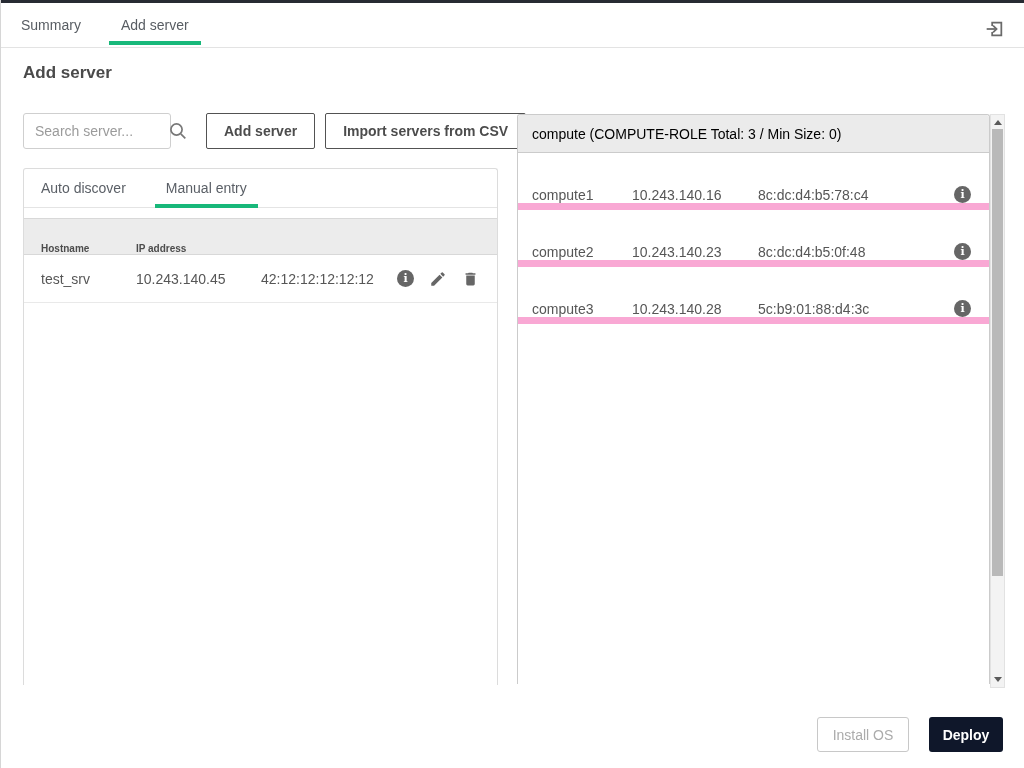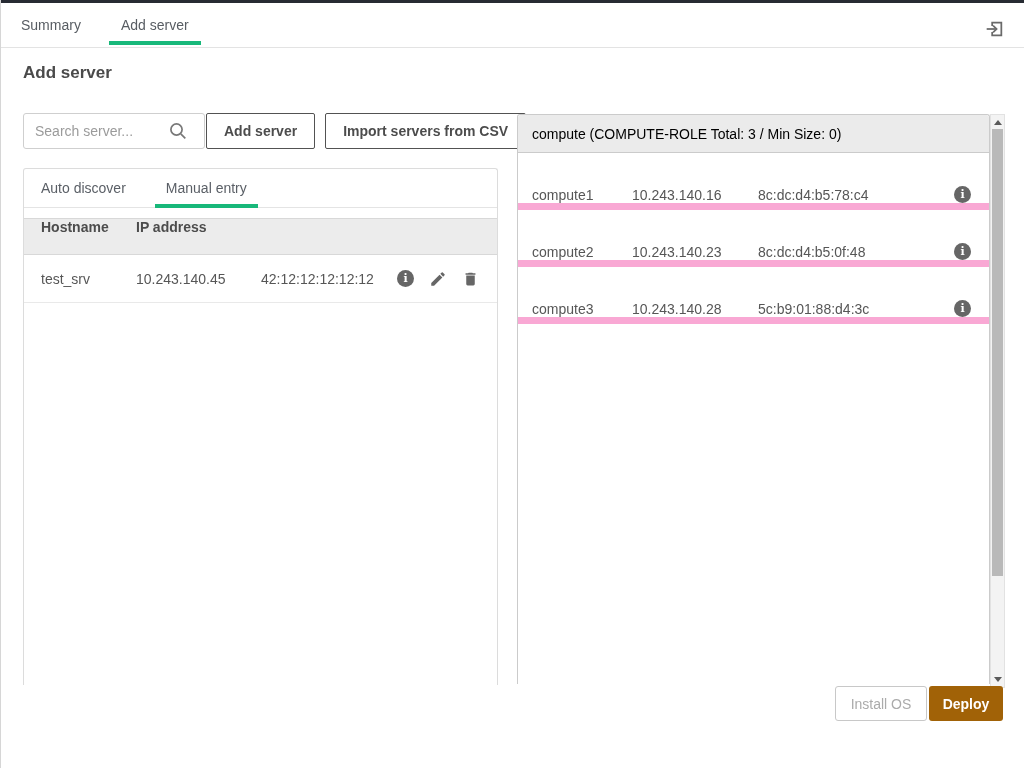--- a/index.html
+++ b/index.html
@@ -20,43 +20,43 @@
   .top-tab.active .underline { display:block; }
 
   .exit-btn { position:absolute; right:20px; top:15px; width:22px; height:22px; cursor:pointer; }
 
   
   .page-title { position:absolute; left:22px; top:63px; font-size:17px; font-weight:bold; color:#4a4a4a; }
 
   
   .toolbar { position:absolute; left:22px; top:113px; height:36px; display:flex; }
   .search-wrap { position:relative; width:174px; height:36px; }
-  .search-input { width:182px; height:36px; border:1px solid #cfcfcf; border-radius:3px;
+  .search-input { width:148px; height:36px; border:1px solid #cfcfcf; border-radius:3px;
                   padding:0 34px 0 11px; font-size:14px; color:#555; outline:none;
                   font-family:"Liberation Sans", sans-serif; }
   .search-input::placeholder { color:#9b9b9b; }
   .search-icon { position:absolute; right:9px; top:8px; }
   .tb-btn { height:36px; margin-left:9px; background:#fff; border:1px solid #525252; border-radius:2px;
             font-size:14px; font-weight:bold; color:#4c4c4c; padding:0 17px; cursor:pointer;
             font-family:"Liberation Sans", sans-serif; }
   .tb-btn.add { margin-left:9px; }
   .tb-btn.import { margin-left:10px; }
 
   
   .left-panel { position:absolute; left:22px; top:168px; width:475px; height:517px;
                 border:1px solid #dcdcdc; border-bottom:none; border-radius:3px 3px 0 0; background:#fff; }
   .inner-tabs { display:flex; height:39px; border-bottom:1px solid #e4e4e4; padding-left:6px; gap:18px; }
   .inner-tab { position:relative; display:flex; align-items:center; padding:0 11px;
                font-size:14px; color:#5a5f66; cursor:pointer; }
   .inner-tab .underline { display:none; position:absolute; left:0; right:0; bottom:-1px; height:4px; background:#18b87a; }
   .inner-tab.active .underline { display:block; }
 
   .tbl-header { margin-top:10px; height:37px; background:#ececec; border-top:1px solid #d8d8d8;
-                border-bottom:1px solid #d8d8d8; display:flex; align-items:flex-start; padding-left:17px;
-                font-size:14px; font-weight:bold; color:#4c4c4c; }
+                border-bottom:1px solid #d8d8d8; display:flex; align-items:flex-end; padding-left:17px;
+                font-size:10px; font-weight:bold; color:#4c4c4c; }
   .col-host { width:95px; }
   .col-ip   { width:125px; }
   .col-mac  { flex:1; }
   .tbl-row { height:48px; display:flex; align-items:center; padding-left:17px;
              border-bottom:1px solid #e9e9e9; font-size:14px; color:#565656; }
   .row-icons { display:flex; align-items:center; gap:15px; padding-right:18px; }
 
   .info-icon { width:17px; height:17px; border-radius:50%; background:#666; color:#fff;
                font-size:11px; font-weight:bold; display:flex; align-items:center; justify-content:center;
                font-family:"DejaVu Serif", serif; cursor:pointer; }
@@ -82,26 +82,26 @@
               align-items:center; justify-content:center; cursor:pointer; }
   .sb-arrow.up { top:1px; }
   .sb-arrow.down { bottom:1px; }
   .tri-up { width:0; height:0; border-left:4px solid transparent; border-right:4px solid transparent;
             border-bottom:5px solid #5a5a5a; }
   .tri-down { width:0; height:0; border-left:4px solid transparent; border-right:4px solid transparent;
               border-top:5px solid #5a5a5a; }
   .sb-thumb { position:absolute; left:1px; top:14px; width:11px; height:447px; background:#b9b9b9; cursor:grab; }
 
   
-  .footer-btns { position:absolute; right:21px; top:686px; display:flex; gap:2px; }
+  .footer-btns { position:absolute; right:21px; top:717px; display:flex; gap:10px; }
   .btn-install { width:92px; height:35px; background:#fff; border:1px solid #c8c8c8; border-radius:3px;
                  font-size:14px; color:#ababab; cursor:default; font-family:"Liberation Sans", sans-serif; }
-  .btn-deploy { width:74px; height:35px; background:#a16207; border:none; border-radius:3px;
+  .btn-deploy { width:74px; height:35px; background:#0f172a; border:none; border-radius:3px;
                 font-size:14px; font-weight:bold; color:#fff; cursor:pointer;
-                font-family:"Liberation Sans", sans-serif; }
+                font-family:"Liberation Sans", sans-serif;margin-left:10px; }
 </style>
 </head>
 <body>
 
 <div class="top-strip"></div>
 
 <div class="topbar">
   <div class="top-tabs">
     <div class="top-tab">
       <span>Summary</span>

